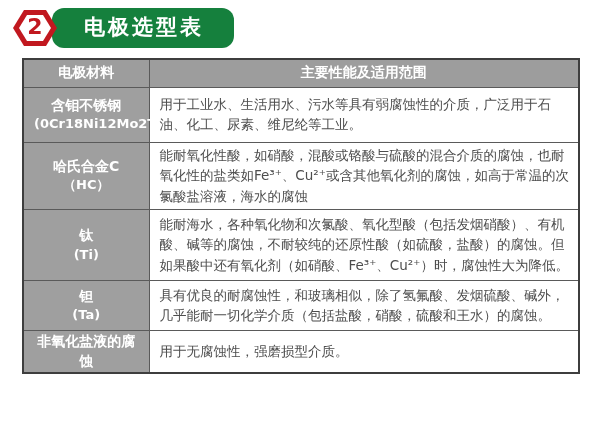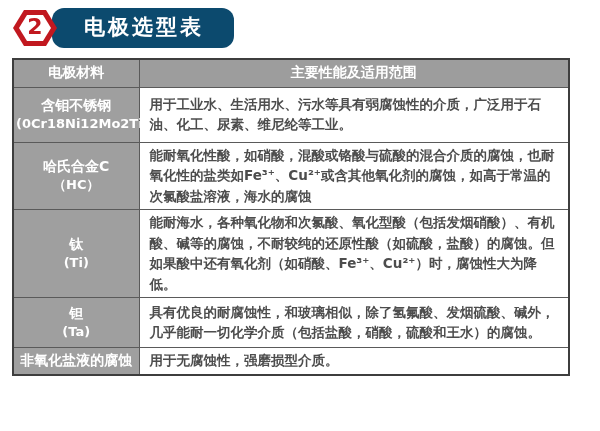--- a/index.html
+++ b/index.html
@@ -15,46 +15,46 @@
   .header { position: absolute; top: 8px; left: 12px; display: flex; align-items: center; z-index: 3; }
   .badge { position: relative; width: 46px; height: 40px; z-index: 2; flex: 0 0 auto; }
   .badge svg { display: block; }
   .badge-num {
     position: absolute; top: 50%; left: 50%;
     transform: translate(-50%, -55%);
     color: #c1181f; font-weight: bold; font-size: 22px; line-height: 1;
   }
   .banner {
     margin-left: -6px;
-    background: #0c4a6e;
+    background: #15803d;
     color: #ffffff;
     font-size: 21px; font-weight: bold; letter-spacing: 3px;
     padding: 5px 30px 7px 32px;
     border-radius: 12px;
     white-space: nowrap;
   }
 
   
   table.etable {
-    position: absolute; left: 12px; top: 58px;
+    position: absolute; left: 22px; top: 58px;
     width: 556px;
     border-collapse: collapse; table-layout: fixed;
     border: 2px solid #3e3e3e;
   }
-  .etable th, .etable td { border: 1px solid #5a5a5a; font-weight: bold; }
+  .etable th, .etable td { border: 1px solid #5a5a5a; }
   .etable th {
     background: #9d9d9d; color: #ffffff;
     font-size: 14px; font-weight: bold; height: 28px;
     padding: 2px;
   }
   td.mat {
     background: #9f9f9f; color: #ffffff;
     text-align: center; vertical-align: middle;
     font-size: 14px; font-weight: bold; line-height: 1.4;
-    padding: 1px 2px;
+    padding: 1px 10px;
   }
   .mat-code { font-size: 13px; font-weight: bold; }
   .mat-code:empty { display: none; }
   td.desc {
     background: #ffffff; color: #4d4d4d;
     font-size: 13.5px; line-height: 20.5px;
     vertical-align: middle; text-align: left;
     padding: 2px 6px 3px 10px;
   }
   tr.h55 { height: 55px; }

